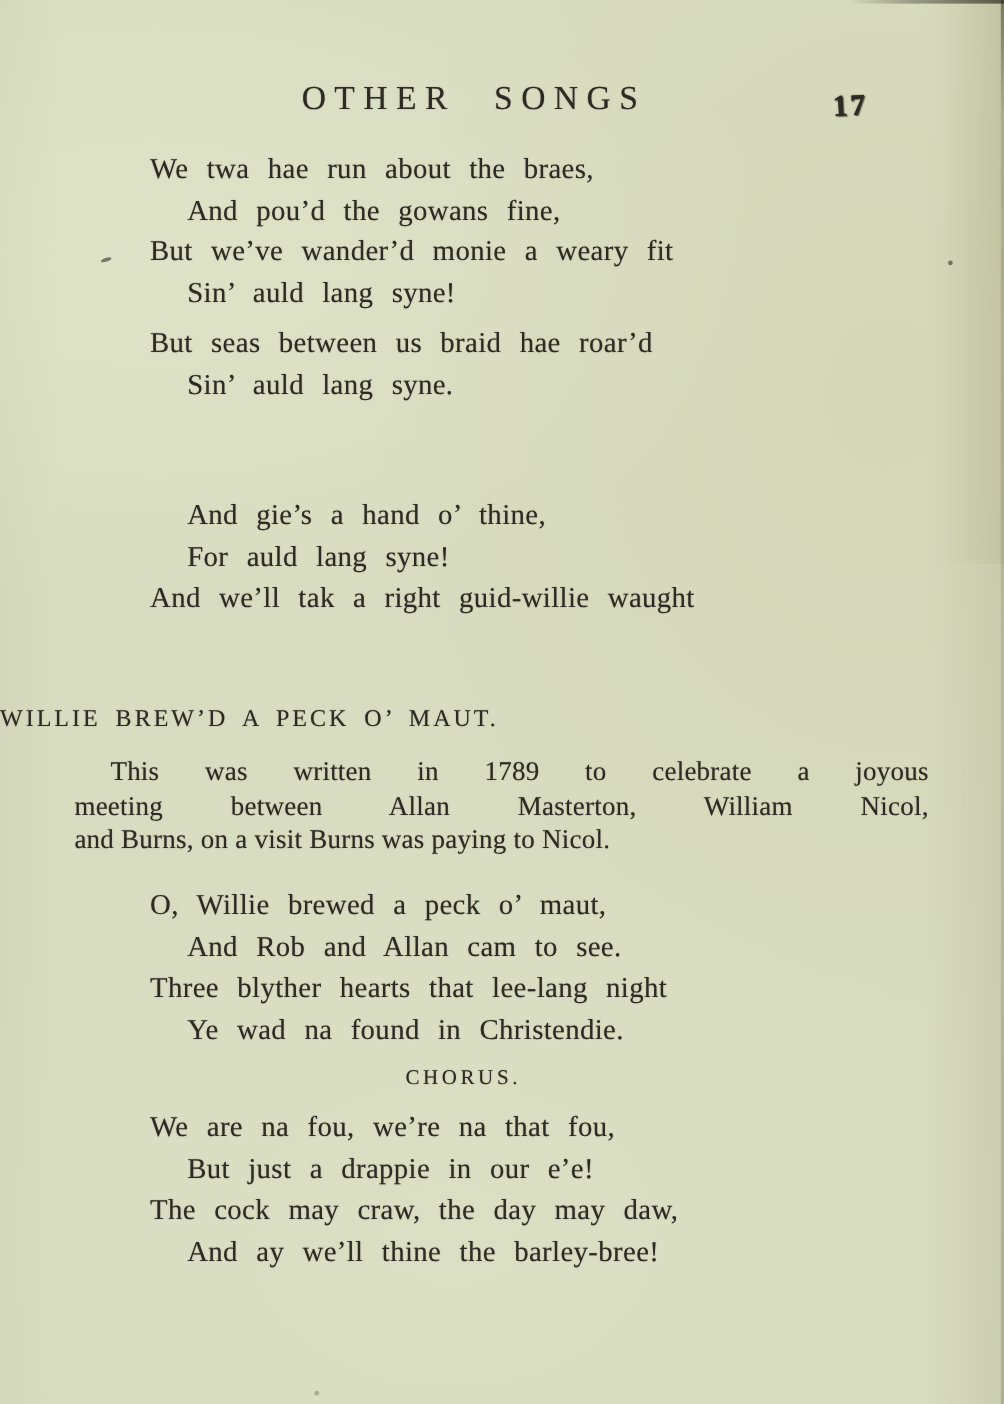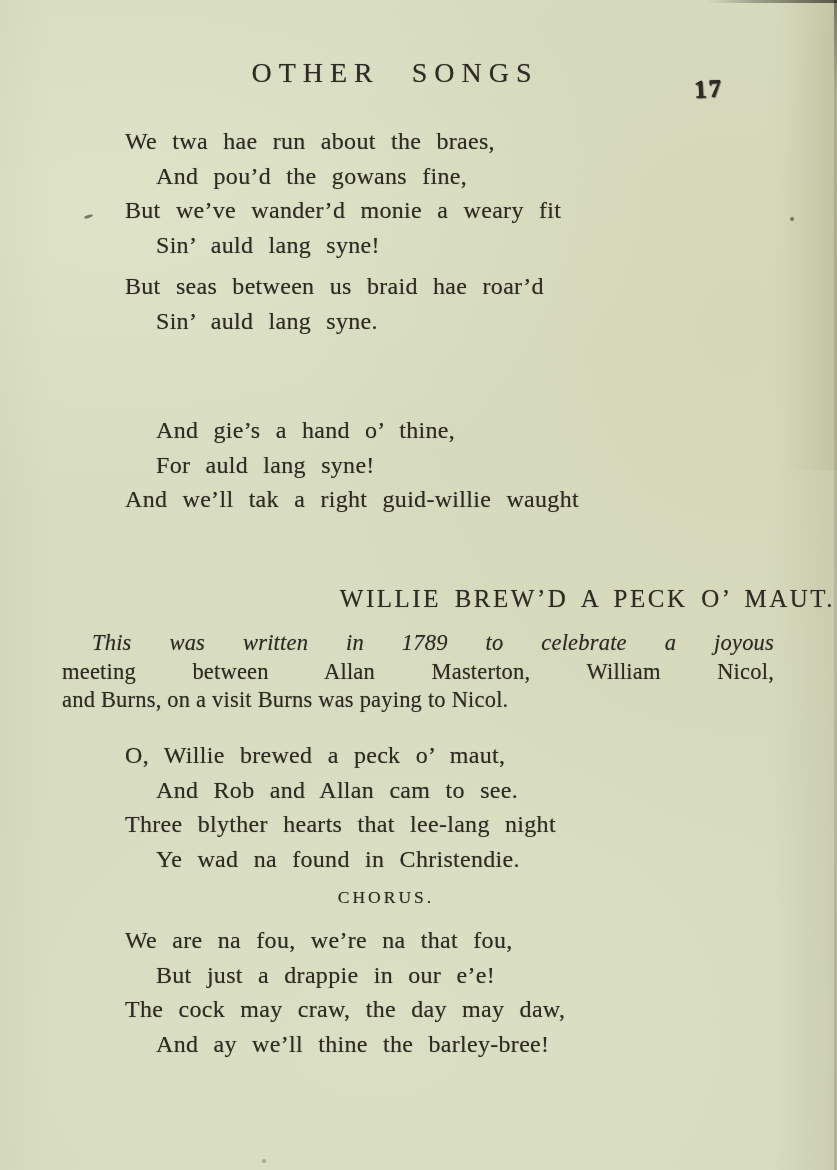--- a/index.html
+++ b/index.html
@@ -12,21 +12,21 @@
       radial-gradient(900px 500px at 15% 18%, rgba(238,242,218,0.28), rgba(238,242,218,0) 60%),
       radial-gradient(700px 900px at 88% 28%, rgba(186,180,122,0.12), rgba(186,180,122,0) 62%),
       radial-gradient(800px 600px at 45% 88%, rgba(228,232,204,0.22), rgba(228,232,204,0) 60%),
       linear-gradient(to right, rgba(120,120,90,0.05), rgba(120,120,90,0) 6%, rgba(120,120,90,0) 92%, rgba(128,126,92,0.16));
     font-family:"Liberation Serif","DejaVu Serif",serif;
     color:#2d2b23;
   }
   .ink{ text-shadow:0 0 1px rgba(45,43,35,0.45); }
 
   .running-title{
-    position:absolute; top:56px; left:0; width:790px; margin:0;
+    position:absolute; top:66px; left:0; width:790px; margin:0;
     text-align:center; font-size:28px; font-weight:500; line-height:34px;
     letter-spacing:7px; word-spacing:18px; white-space:nowrap;
   }
   .page-number{
     position:absolute; top:75px; left:694px;
     font-size:25px; font-weight:700; letter-spacing:2px;
     transform:rotate(-3deg);
     text-shadow:0 0 1px #1a1a14, 1px 1px 1px rgba(20,20,12,0.65);
   }
 
@@ -37,30 +37,30 @@
   }
   .vline.indent{ margin-left:31px; }
   .s1{ top:124px; }
   .s2{ top:269px; }
   .s3{ top:413px; }
   .s4{ top:738px; }
   .s5{ top:923px; }
 
   .song-title{
     position:absolute; top:583px; left:0; width:800px; margin:0;
-    text-align:right; font-size:25px; font-weight:500; line-height:32px;
-    letter-spacing:2.5px; word-spacing:5px; white-space:nowrap;padding-left:35px;
+    text-align:left; font-size:20px; font-weight:500; line-height:32px;
+    letter-spacing:2.5px; word-spacing:5px; white-space:nowrap;
   }
 
   .prose{
     position:absolute; top:629px; left:62px; width:712px;
     font-size:22.5px; line-height:28.6px;
   }
   .pline{ text-align:justify; text-align-last:justify; letter-spacing:0.2px; }
-  .pline.first{ padding-left:30px;font-style:italic; }
+  .pline.first{ padding-left:30px; }
   .pline.last{ text-align-last:left; }
 
   .chorus-label{
     position:absolute; top:886px; left:0; width:772px; margin:0;
     text-align:center; font-size:17.5px; font-weight:500;
     letter-spacing:3px; line-height:22px;
   }
 
   
   .edge-right-line{

